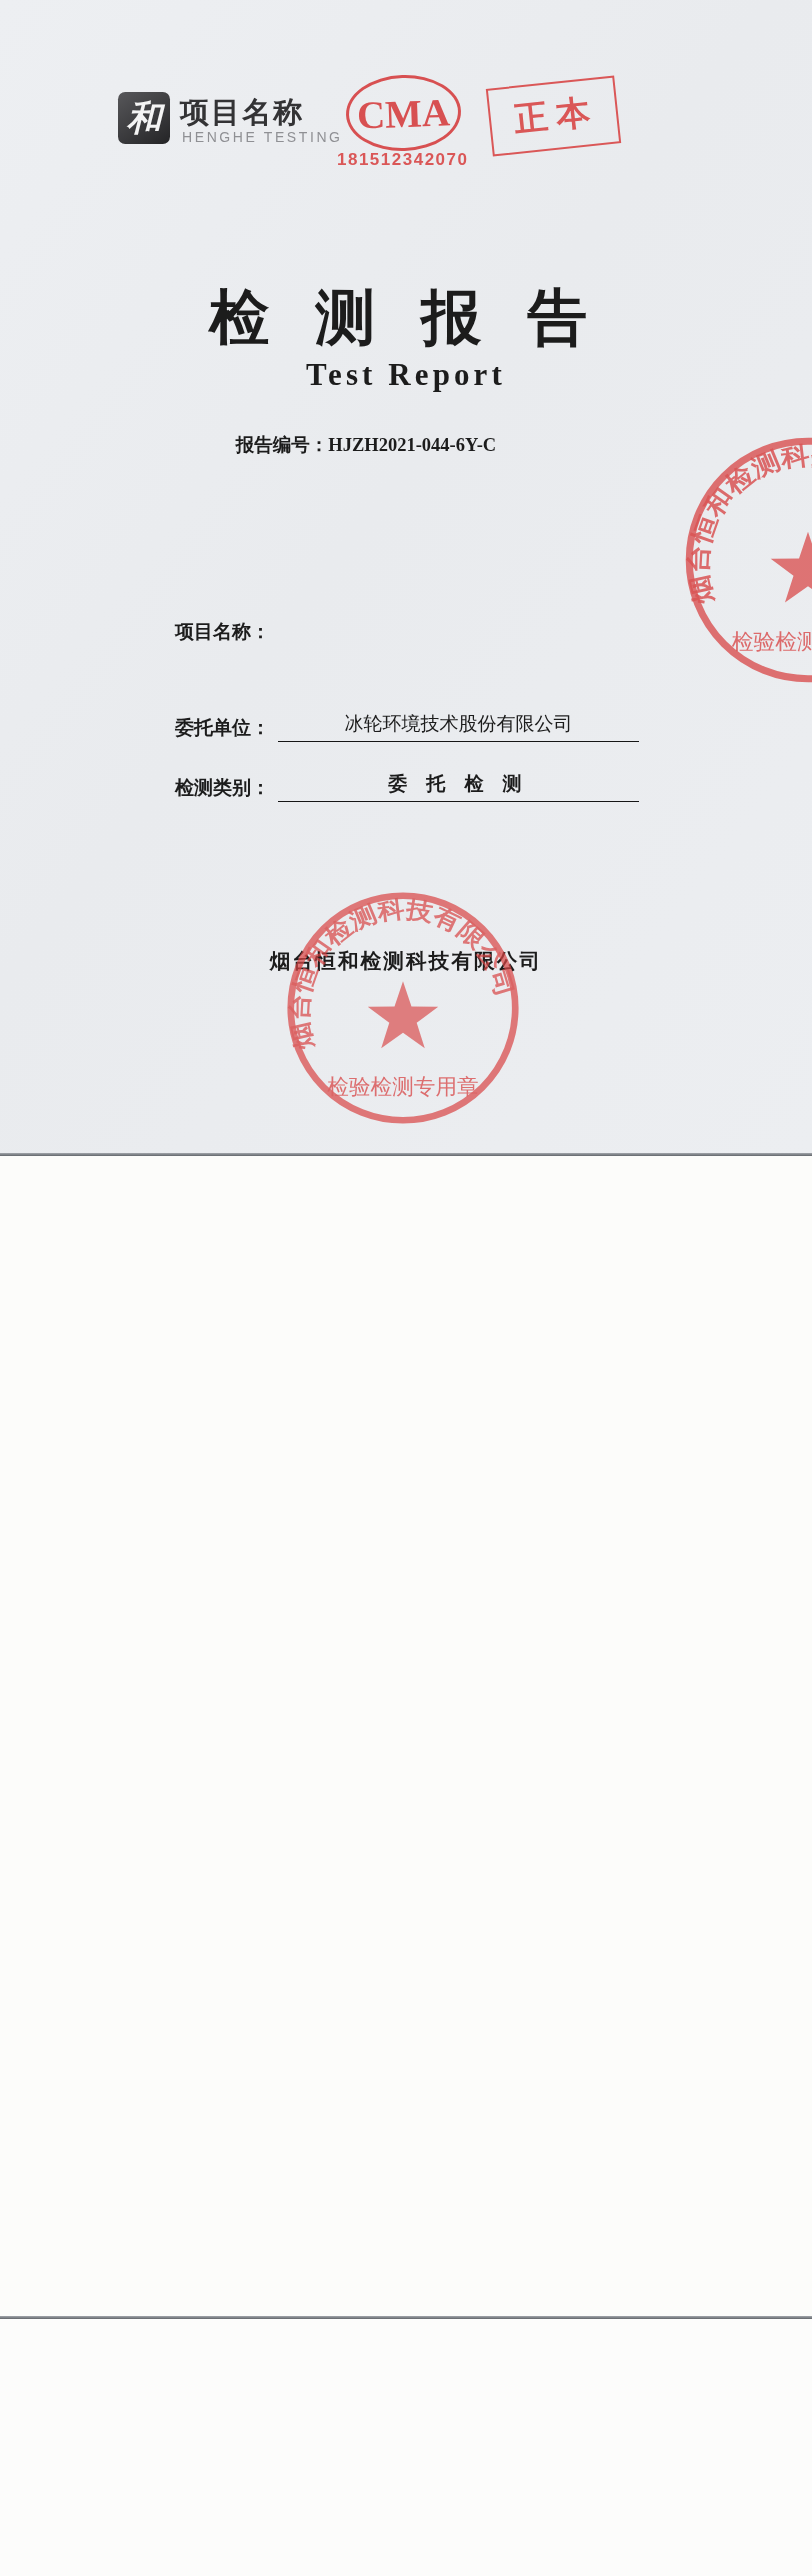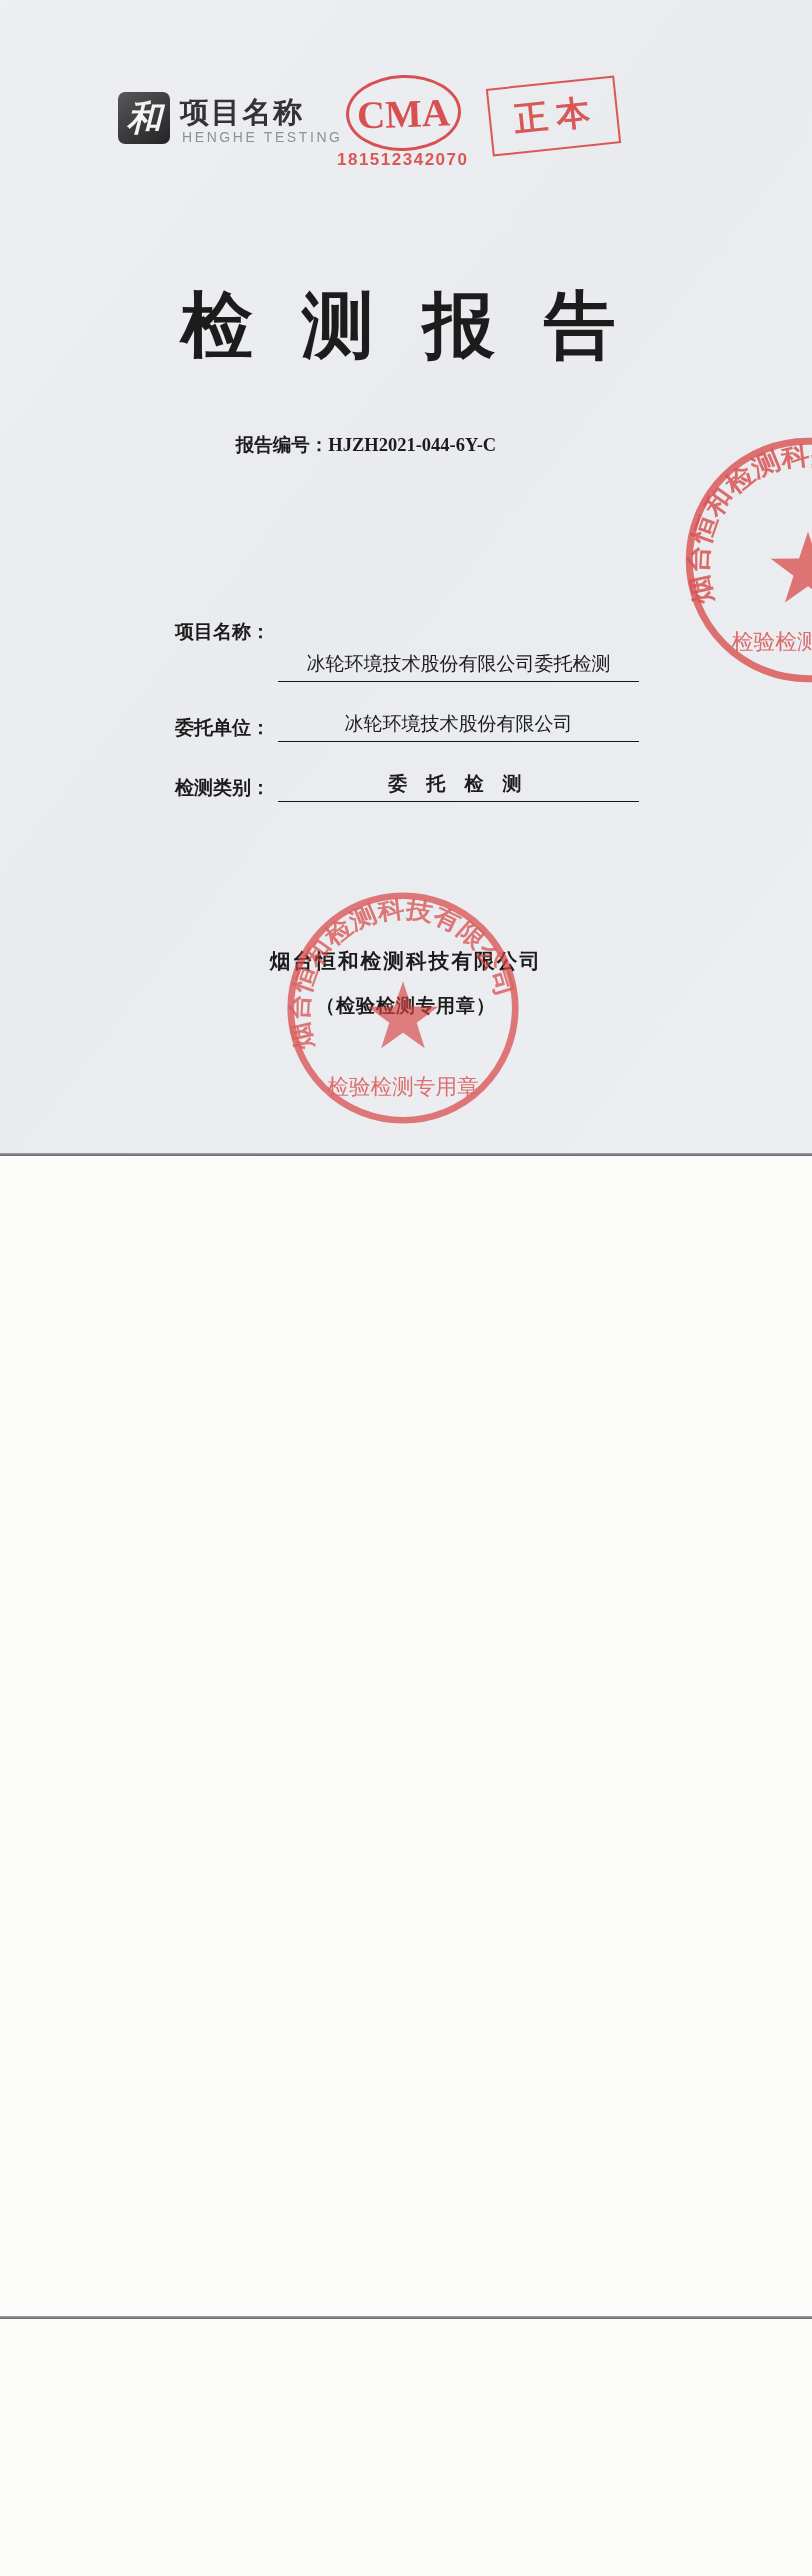--- a/index.html
+++ b/index.html
@@ -37,44 +37,43 @@
 
   <div class="abs logo-icon" style="left:118px;top:92px;width:52px;height:52px;font-size:35px;">和</div>
   <div class="abs logo-cn" style="left:180px;top:93px;font-size:29px;">项目名称</div>
   <div class="abs logo-en" style="left:182px;top:129px;font-size:14px;">HENGHE TESTING</div>
 
   <div class="abs cma-oval" style="left:346px;top:75px;width:109px;height:70px;font-size:39px;">CMA</div>
   <div class="abs red sans" style="left:337px;top:150px;font-size:17px;font-weight:bold;letter-spacing:1.5px;opacity:.88;">181512342070</div>
 
   <div class="abs zb-box" style="left:489px;top:82px;width:120px;height:64px;font-size:34px;letter-spacing:8.2px;padding-left:5.2px;">正本</div>
 
-  <div class="abs" style="left:0;top:278px;width:812px;text-align:center;font-size:72px;font-weight:bold;letter-spacing:15.5px;">检  测  报  告</div>
+  <div class="abs" style="left:0;top:278px;width:812px;text-align:center;font-size:60px;font-weight:bold;letter-spacing:15.5px;">检  测  报  告</div>
+  <div class="abs" style="left:0;top:357px;width:812px;text-align:center;font-size:31px;font-weight:600;letter-spacing:4.1px;">Test Report</div>
   <div class="abs" style="left:0;top:432px;width:732px;text-align:center;font-size:18.5px;font-weight:bold;">报告编号：HJZH2021-044-6Y-C</div>
 
   <svg class="stamp" style="left:680px;top:432px;width:256px;height:256px;" viewBox="0 0 470 470">
     <circle cx="235" cy="235" r="218" fill="none" stroke="#d84343" stroke-width="13" opacity="0.82"></circle>
     <path id="arcB" d="M 62 310 A 185 185 0 1 1 408 310" fill="none"></path>
     <text font-size="46" fill="#d84343" opacity="0.85" font-weight="bold">
       <textPath href="#arcB" textLength="620" lengthAdjust="spacingAndGlyphs">烟台恒和检测科技有限公司</textPath>
     </text>
     <polygon points="235,183 251.5,232.3 303.5,232.8 261.6,263.7 277.3,313.2 235,283 192.7,313.2 208.4,263.7 166.5,232.8 218.5,232.3" fill="#d84343" opacity="0.8"></polygon>
     <text x="235" y="398" text-anchor="middle" font-size="40" fill="#d84343" opacity="0.85">检验检测专用章</text>
   </svg>
 
   <div class="abs field-label" style="left:175px;top:619px;">项目名称：</div>
-  <div class="abs field-value" style="left:278px;top:651px;width:361px;">冰轮环境技术股份有限公司委托检测</div>
 
   <div class="abs field-label" style="left:175px;top:715px;">委托单位：</div>
   <div class="abs field-value" style="left:278px;top:711px;width:361px;">冰轮环境技术股份有限公司</div>
 
   <div class="abs field-label" style="left:175px;top:775px;">检测类别：</div>
   <div class="abs field-value" style="left:278px;top:771px;width:361px;letter-spacing:7.2px;font-weight:bold;">委 托 检 测</div>
 
   <div class="abs" style="left:0;top:947px;width:812px;text-align:center;font-size:20.6px;font-weight:bold;letter-spacing:2.1px;">烟台恒和检测科技有限公司</div>
-  <div class="abs" style="left:0;top:993px;width:812px;text-align:center;font-size:19px;font-weight:bold;letter-spacing:1px;">（检验检测专用章）</div>
 
   <svg class="stamp" style="left:282px;top:887px;width:242px;height:242px;opacity:.82;" viewBox="0 0 470 470">
     <circle cx="235" cy="235" r="218" fill="none" stroke="#d84343" stroke-width="13" opacity="0.85"></circle>
     <path id="arcA" d="M 62 310 A 185 185 0 1 1 408 310" fill="none"></path>
     <text font-size="46" fill="#d84343" opacity="0.85" font-weight="bold">
       <textPath href="#arcA" textLength="620" lengthAdjust="spacingAndGlyphs">烟台恒和检测科技有限公司</textPath>
     </text>
     <polygon points="235,183 251.5,232.3 303.5,232.8 261.6,263.7 277.3,313.2 235,283 192.7,313.2 208.4,263.7 166.5,232.8 218.5,232.3" fill="#d84343" opacity="0.8"></polygon>
     <text x="235" y="402" text-anchor="middle" font-size="42" fill="#d84343" opacity="0.9">检验检测专用章</text>
   </svg>

